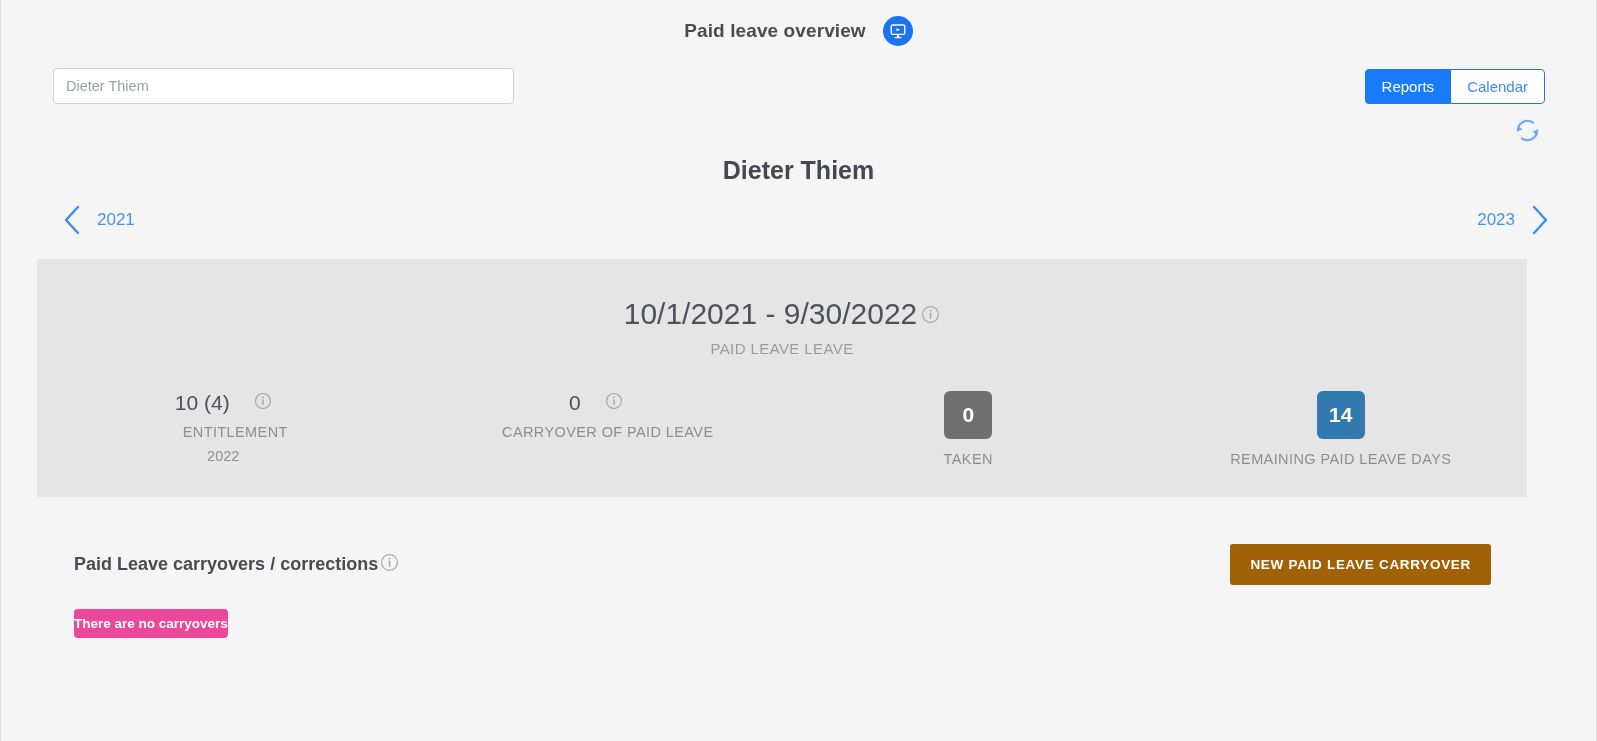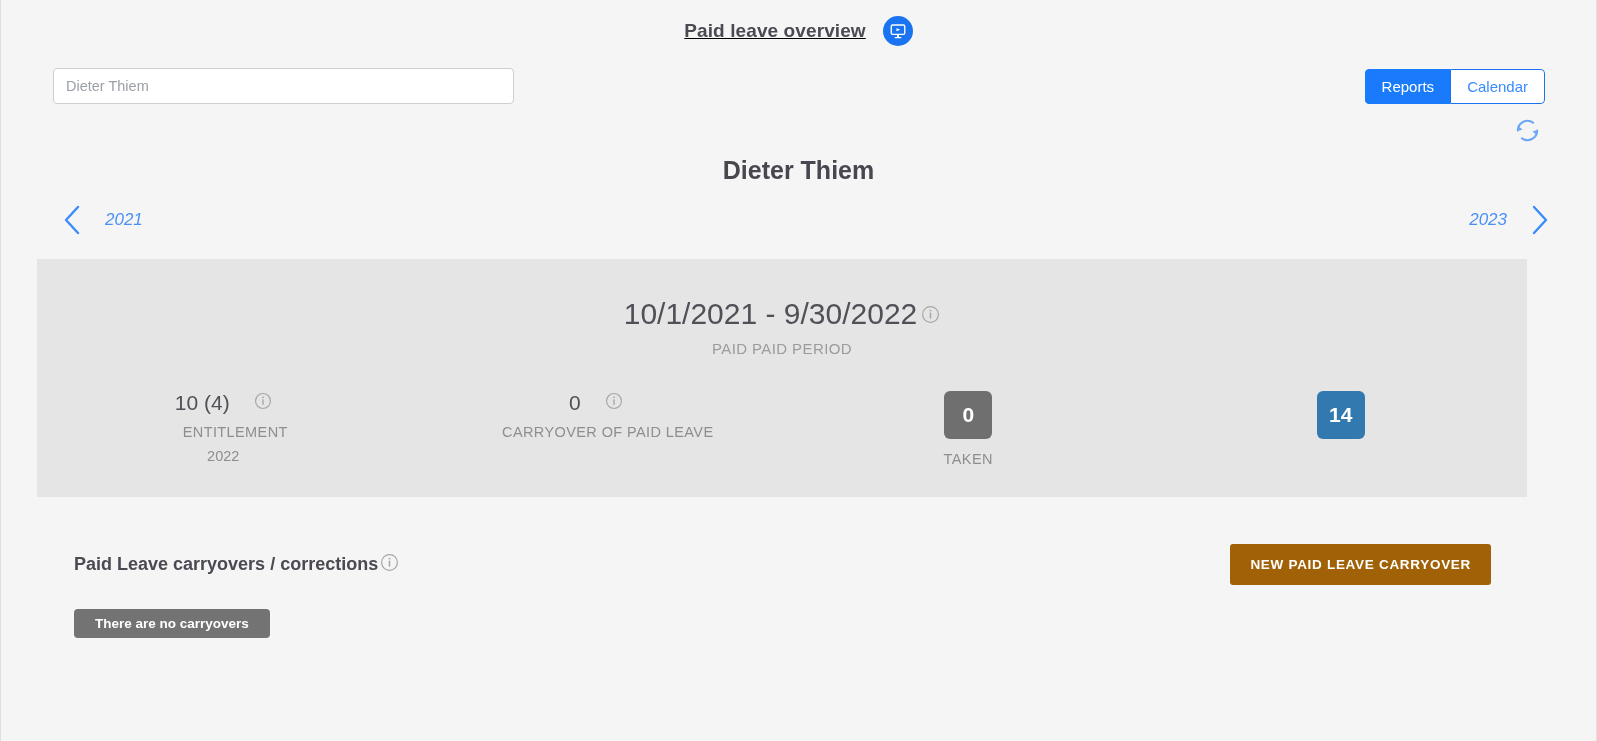--- a/index.html
+++ b/index.html
@@ -16,21 +16,20 @@
     position: relative;
   }
 
   
   .page-title-row {
     height: 62px;
     display: flex;
     align-items: center;
     justify-content: center;
     gap: 17px;
-    text-decoration: underline;
   }
   .page-title {
     font-size: 19px;
     font-weight: bold;
     color: #4a4a52;
     letter-spacing: .1px;
   }
   .video-icon {
     width: 30px; height: 30px;
     border-radius: 50%;
@@ -112,21 +111,21 @@
 
   
   .year-nav {
     display: flex;
     align-items: center;
     justify-content: space-between;
     padding: 0 45px 0 60px;
     height: 50px;
     margin-top: 10px;
   }
-  .year-side { display: flex; align-items: center; gap: 22px; cursor: pointer; font-style: italic; }
+  .year-side { display: flex; align-items: center; gap: 14px; cursor: pointer; }
   .year-label { color: #4a90f4; font-size: 17px; }
   .chev { line-height: 0; }
 
   
   .panel {
     margin: 14px 69px 0 36px;
     background: #e5e5e5;
     padding: 38px 0 30px 0;
   }
   .period-title {
@@ -214,26 +213,26 @@
     border-radius: 3px;
     font-family: "Liberation Sans", sans-serif;
     font-size: 13.5px;
     font-weight: bold;
     letter-spacing: .7px;
     padding: 13px 20px;
     cursor: pointer;
   }
   .empty-pill {
     display: inline-block;
-    background: #737373;
+    background: #ec4899;
     color: #ffffff;
     font-size: 13.5px;
     font-weight: bold;
     border-radius: 4px;
-    padding: 7px 21px;
+    padding: 7px 0;
     margin: 24px 0 0 73px;
   }
 </style>
 </head>
 <body>
 
 
 
 
 <div class="page-title-row">
@@ -297,21 +296,21 @@
   <div class="period-title">
     <span>10/1/2021 - 9/30/2022</span>
     <span>
       <svg width="19" height="19" viewBox="0 0 20 20" aria-hidden="true">
         <circle cx="10" cy="10" r="8.3" fill="none" stroke="#a8a8a8" stroke-width="1.3"></circle>
         <circle cx="10" cy="5.9" r="1" fill="#a8a8a8"></circle>
         <rect x="9.2" y="8" width="1.6" height="6.4" rx=".7" fill="#a8a8a8"></rect>
       </svg>
     </span>
   </div>
-  <div class="period-sub">PAID PAID PERIOD</div>
+  <div class="period-sub">PAID LEAVE LEAVE</div>
 
   <div class="stats">
 
     <div class="stat">
       <div class="stat-value">
         <span>10 (4)</span>
         <span>
           <svg width="18" height="18" viewBox="0 0 20 20" aria-hidden="true">
             <circle cx="10" cy="10" r="8.3" fill="none" stroke="#a8a8a8" stroke-width="1.3"></circle>
             <circle cx="10" cy="5.9" r="1" fill="#a8a8a8"></circle>
@@ -337,20 +336,21 @@
       <div class="stat-label">CARRYOVER OF PAID LEAVE</div>
     </div>
 
     <div class="stat">
       <div class="badge taken">0</div>
       <div class="badge-label">TAKEN</div>
     </div>
 
     <div class="stat">
       <div class="badge remaining">14</div>
+      <div class="badge-label">REMAINING PAID LEAVE DAYS</div>
     </div>
 
   </div>
 </div>
 
 
 <div class="carry-section">
   <div class="carry-title">
     <span>Paid Leave carryovers / corrections</span>
     <span>

